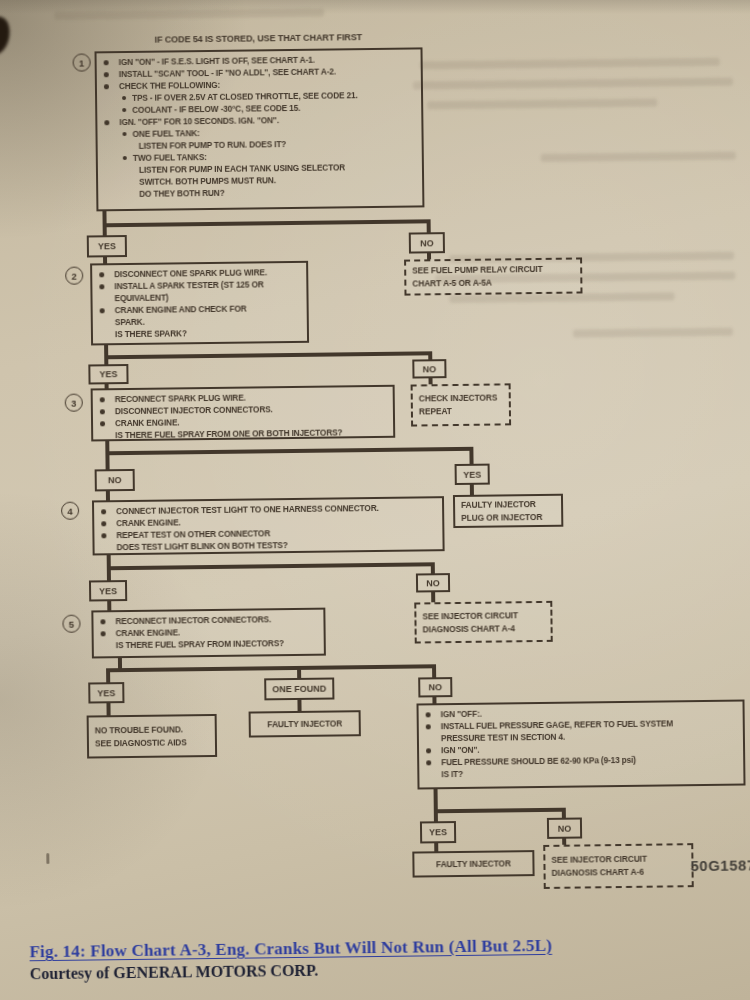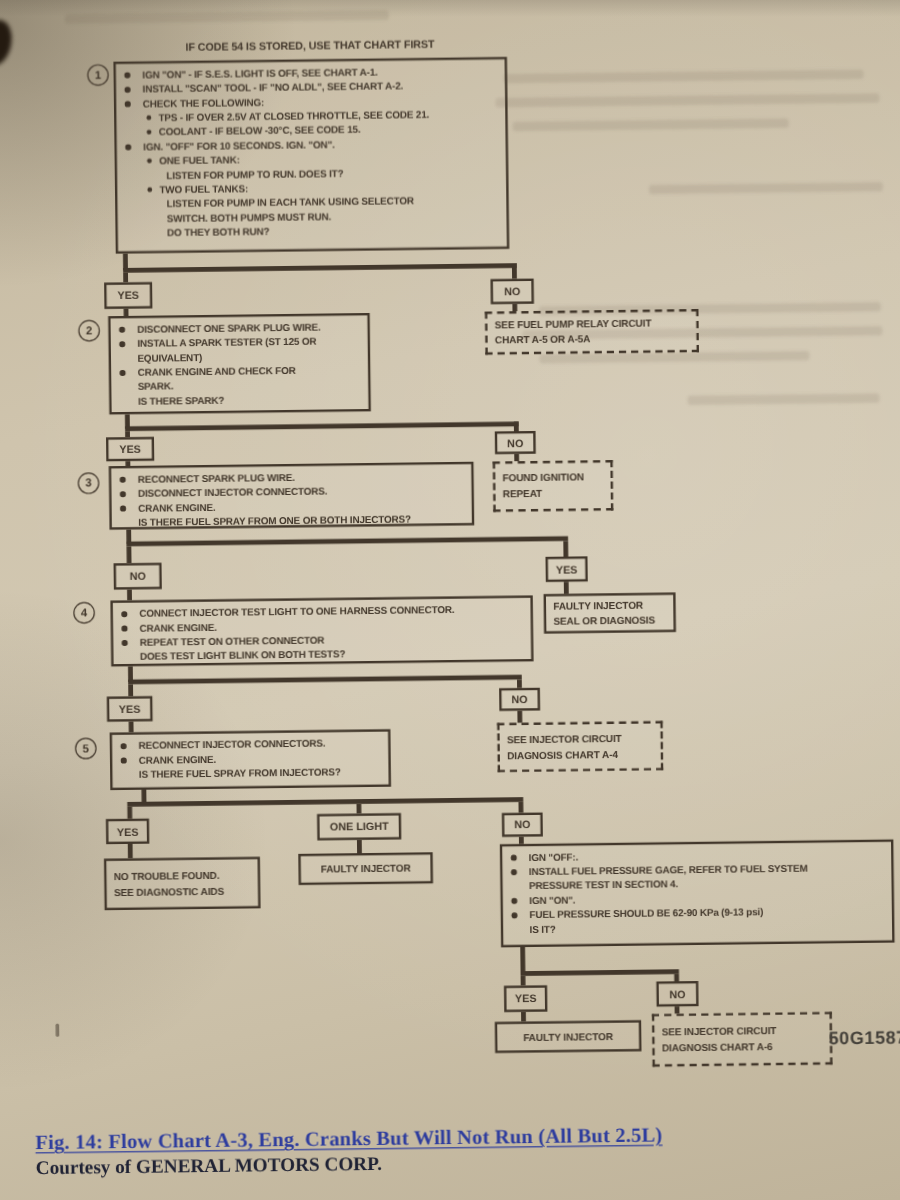--- a/index.html
+++ b/index.html
@@ -199,36 +199,36 @@
 
     <div class="lbl" style="left:90px;top:232px;width:40px;height:22px">YES</div>
     <div class="lbl" style="left:412px;top:233px;width:36px;height:21px">NO</div>
     <div class="lbl" style="left:90px;top:361px;width:40px;height:20px">YES</div>
     <div class="lbl" style="left:414px;top:360px;width:34px;height:19px">NO</div>
     <div class="lbl" style="left:95px;top:466px;width:40px;height:22px">NO</div>
     <div class="lbl" style="left:455px;top:465px;width:35px;height:21px">YES</div>
     <div class="lbl" style="left:88px;top:577px;width:38px;height:21px">YES</div>
     <div class="lbl" style="left:415px;top:574px;width:34px;height:19px">NO</div>
     <div class="lbl" style="left:86px;top:679px;width:36px;height:21px">YES</div>
-    <div class="lbl" style="left:262px;top:677px;width:70px;height:22px">ONE LIGHT</div>
+    <div class="lbl" style="left:262px;top:677px;width:70px;height:22px">ONE FOUND</div>
     <div class="lbl" style="left:416px;top:678px;width:34px;height:20px">NO</div>
     <div class="lbl" style="left:416px;top:822px;width:36px;height:22px">YES</div>
     <div class="lbl" style="left:543px;top:820px;width:35px;height:21px">NO</div>
 
     <div class="term dashed" style="left:407px;top:260px;width:178px;height:36px">
         <div class="tl">SEE FUEL PUMP RELAY CIRCUIT</div>
         <div class="tl">CHART A-5 OR A-5A</div>
       </div>
     <div class="term dashed" style="left:412px;top:385px;width:100px;height:42px">
-        <div class="tl">FOUND  IGNITION</div>
+        <div class="tl">CHECK  INJECTORS</div>
         <div class="tl">REPEAT</div>
       </div>
     <div class="term" style="left:453px;top:496px;width:110px;height:33px">
         <div class="tl">FAULTY INJECTOR</div>
-        <div class="tl">SEAL OR DIAGNOSIS</div>
+        <div class="tl">PLUG OR INJECTOR</div>
       </div>
     <div class="term dashed" style="left:413px;top:603px;width:138px;height:41px">
         <div class="tl">SEE INJECTOR CIRCUIT</div>
         <div class="tl">DIAGNOSIS CHART A-4</div>
       </div>
     <div class="term" style="left:84px;top:712px;width:130px;height:43px">
         <div class="tl">NO TROUBLE FOUND.</div>
         <div class="tl">SEE DIAGNOSTIC AIDS</div>
       </div>
     <div class="term center" style="left:246px;top:710px;width:112px;height:26px">

